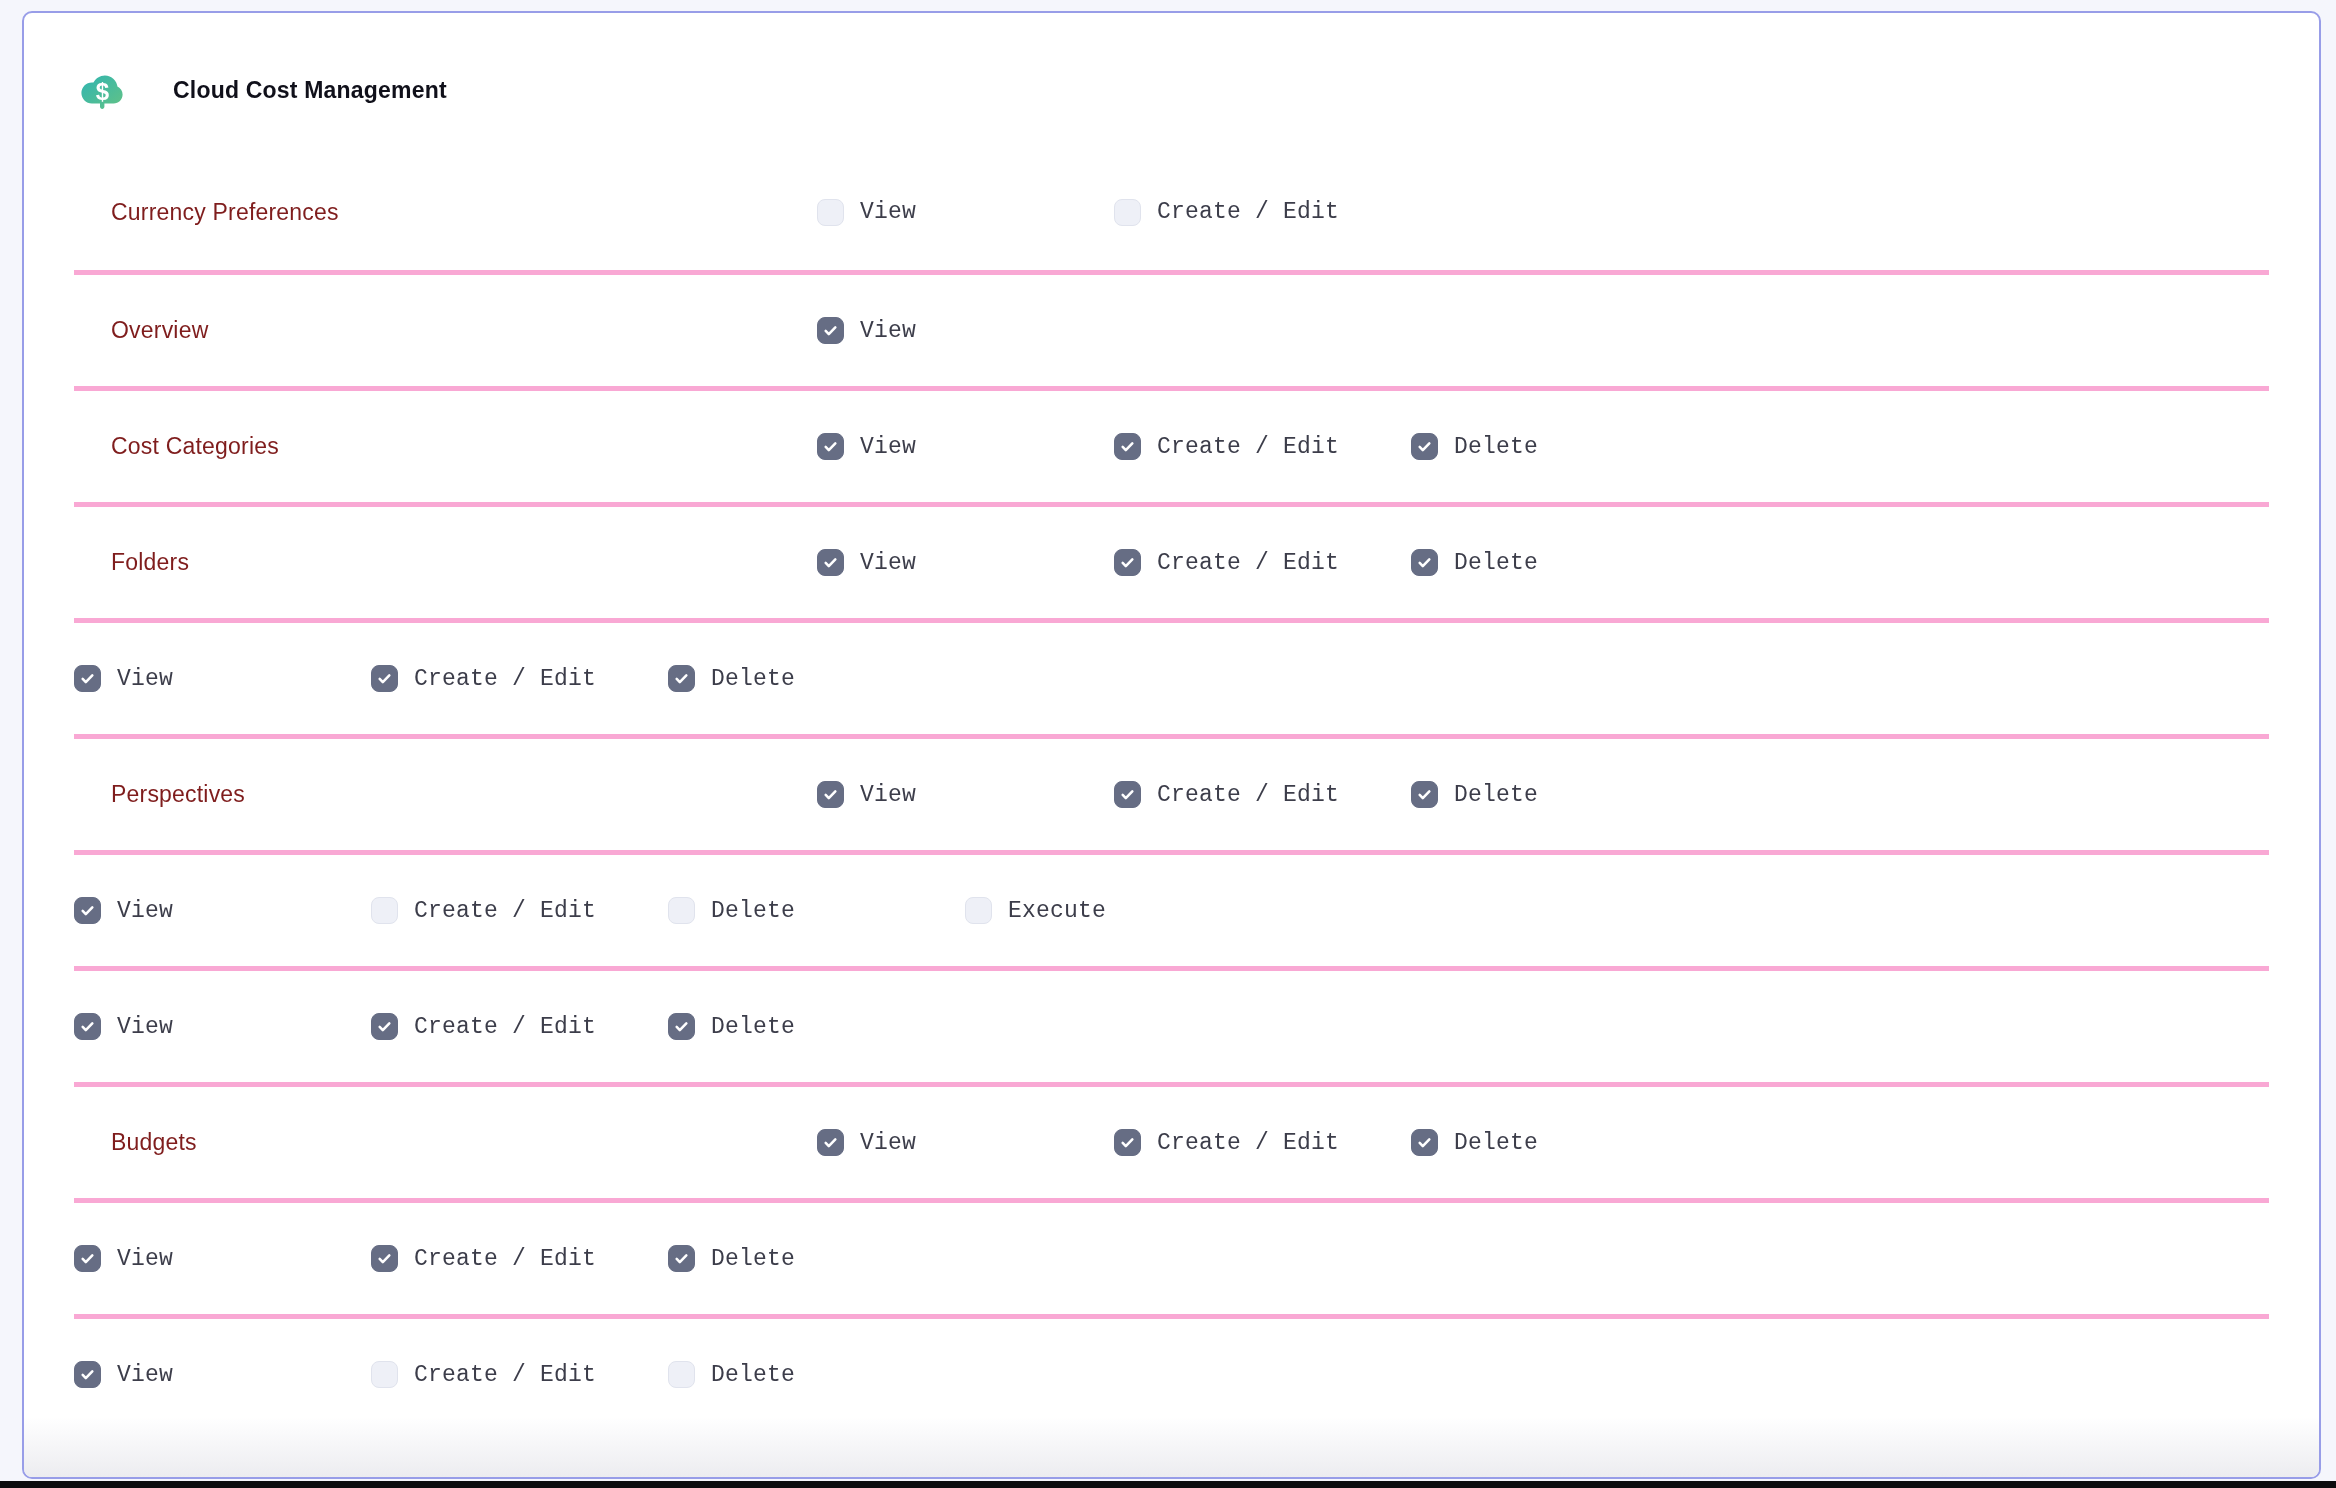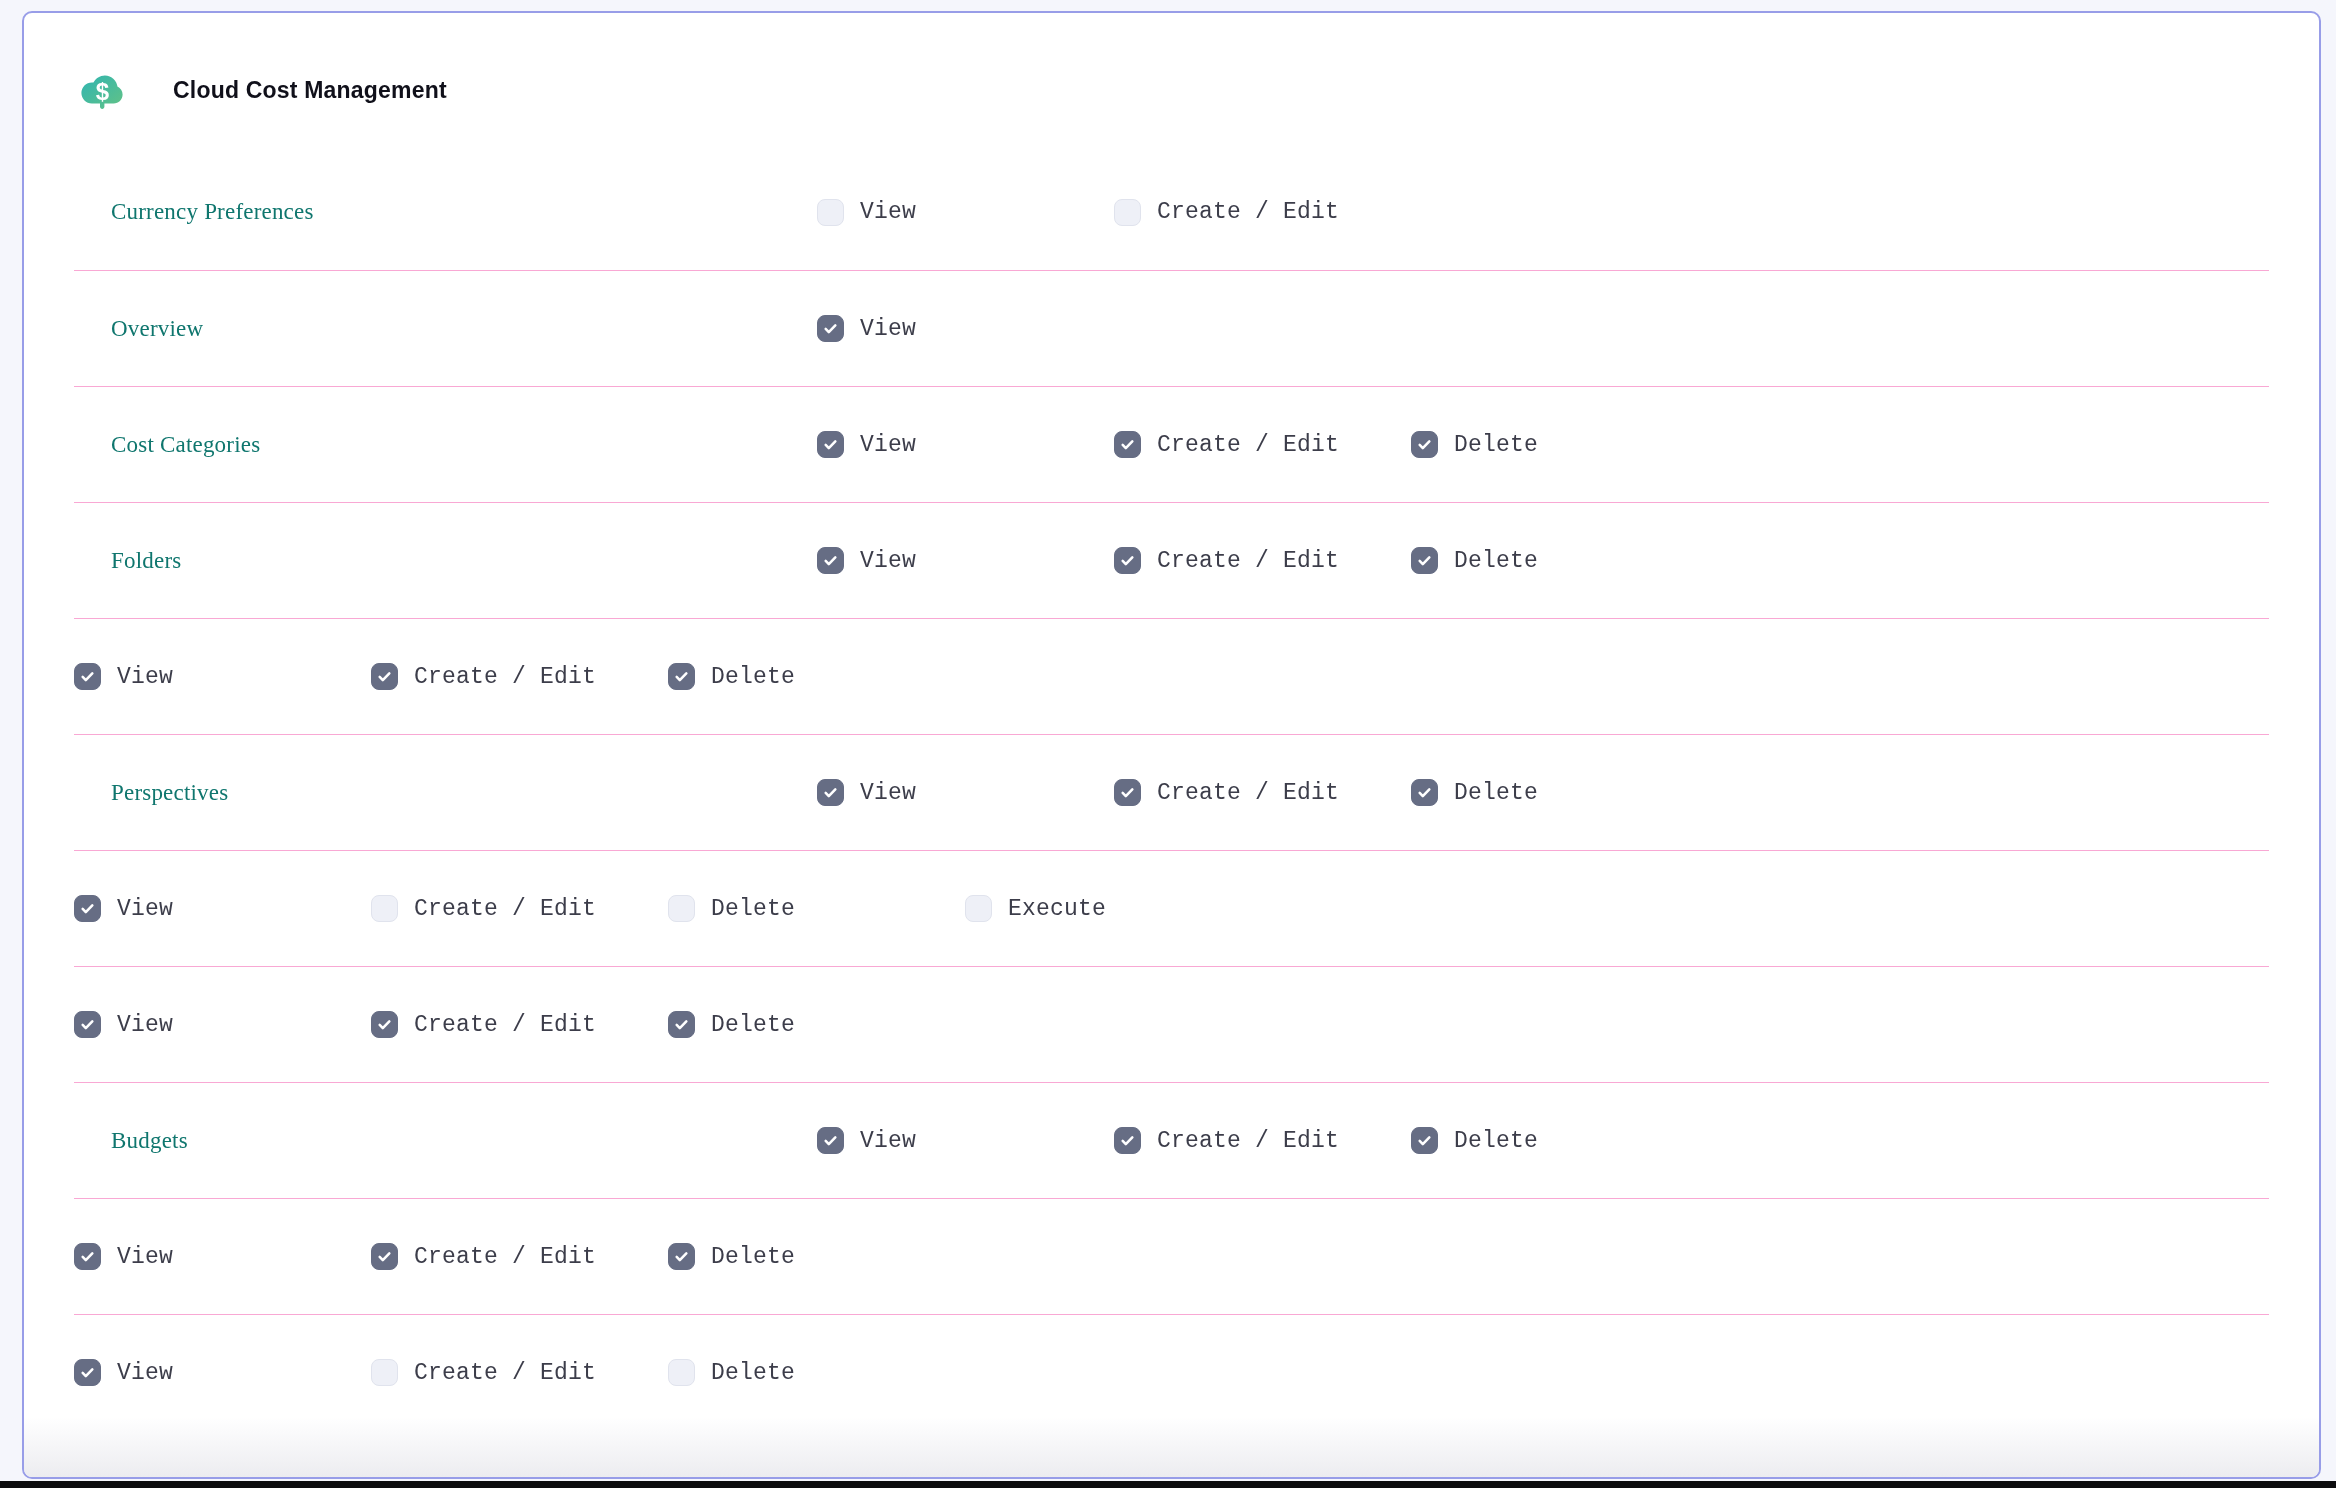--- a/index.html
+++ b/index.html
@@ -47,28 +47,27 @@
     font-weight: 700;
     color: #10101a;
     letter-spacing: 0.2px;
     margin-left: 16px;
   }
   .perm-row {
     display: flex;
     align-items: center;
     height: 116px;
   }
-  .perm-row + .perm-row { border-top: 1px solid #f9a8d4; }
+  .perm-row + .perm-row { border-top: 5px solid #f9a8d4; }
   .row-label {
     flex: 0 0 743px;
     padding-left: 37px;
     font-size: 23px;
-    color: #0f766e;
+    color: #7f1d1d;
     letter-spacing: 0.2px;
-    font-family: Liberation Serif, serif;
   }
   .perm-cell {
     flex: 0 0 297px;
     display: flex;
     align-items: center;
     gap: 16px;
     font-family: Liberation Mono, monospace;
   }
   .checkbox {
     width: 27px; height: 27px;

